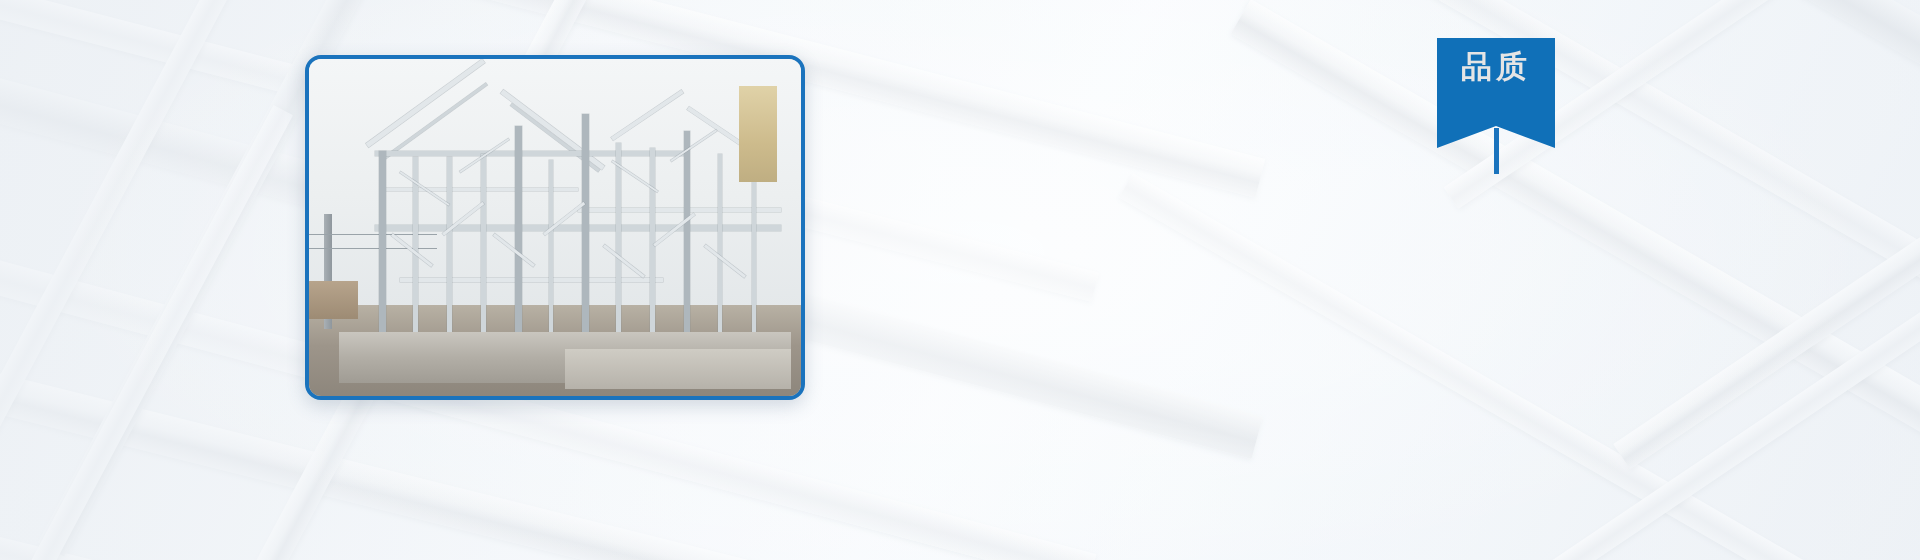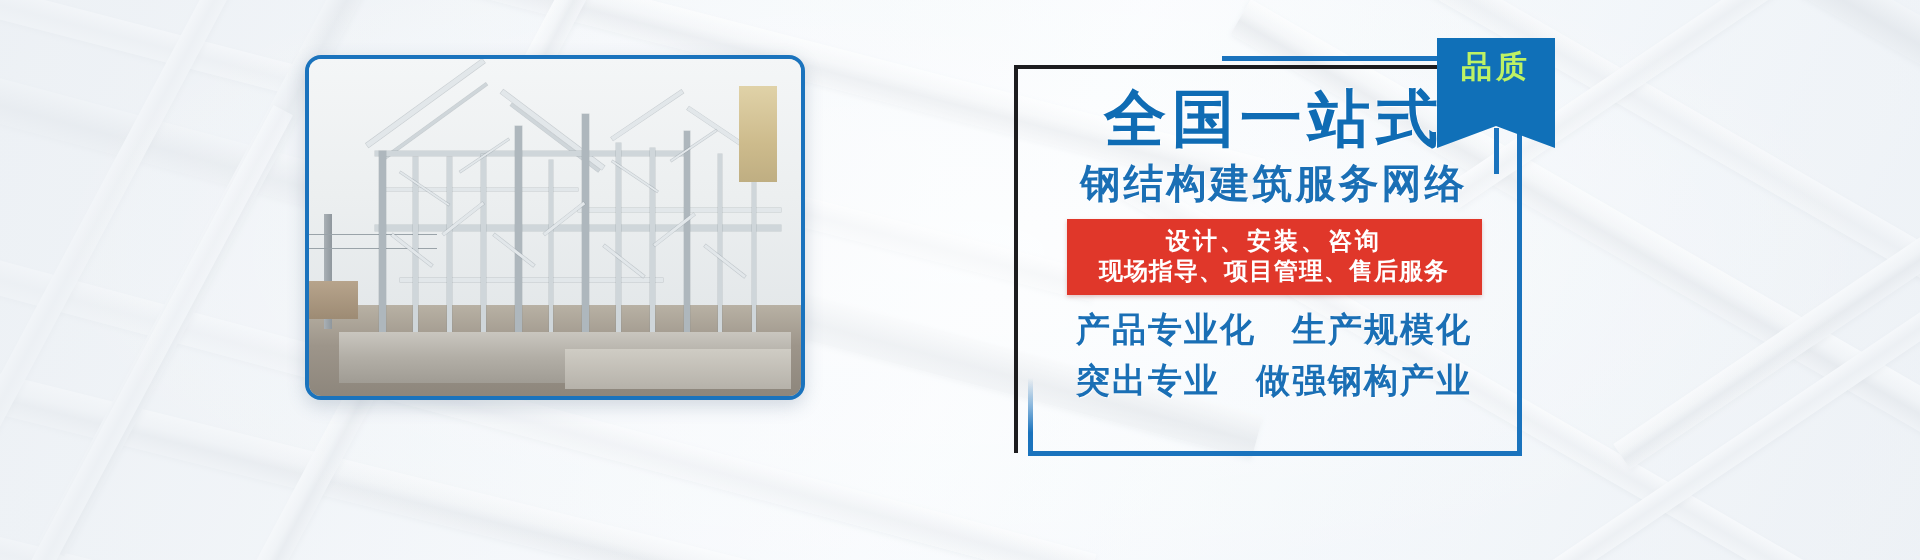--- a/index.html
+++ b/index.html
@@ -188,21 +188,21 @@
     white-space:nowrap;
   }
   .slogan.s2{ margin-top:2px; }
 
   
   .ribbon{
     position:absolute;
     left:1437px; top:38px;
     width:118px; height:110px;
     background:#1070b8;
-    color:#bef264;
+    color:#e5e5e5;
     text-align:center;
     clip-path:polygon(0 0,100% 0,100% 100%,50% 80%,0 100%);
     padding-top:10px;
     z-index:5;
   }
   .ribbon span{
     display:block; font-size:31px; font-weight:bold;
     letter-spacing:4px; line-height:1.18;
   }
   .ribbon-stem{
@@ -296,39 +296,19 @@
         <div class="hs lt" style="left:74%;top:26%;width:13%;height:.8%;transform:rotate(-34deg);transform-origin:left center;"></div>
 
         <div class="wood"></div>
       </div>
 
       <div class="foundation"></div>
       <div class="foundation2"></div>
     </div>
   </div>
 
-  <div class="panel">
-    <div class="frame-dark"></div>
-    <div class="frame-blue"></div>
-    <div class="frame-blue-top"></div>
-    <div class="frame-blue-left"></div>
-
-    <div class="panel-inner">
-      <div class="headline">全国一站式</div>
-
-      <div class="subheadline">钢结构建筑服务网络</div>
-
-      <div class="redbox">
-        <div class="r1">设计、安装、咨询</div>
-        <div class="r2">现场指导、项目管理、售后服务</div>
-      </div>
-
-      <div class="slogan">产品专业化　生产规模化</div>
-      <div class="slogan s2">突出专业　做强钢构产业</div>
-    </div>
-  </div>
 
   <div class="ribbon-stem"></div>
   <div class="ribbon">
     <span>品质</span>
   </div>
 
 </div>
 
 </body></html>

